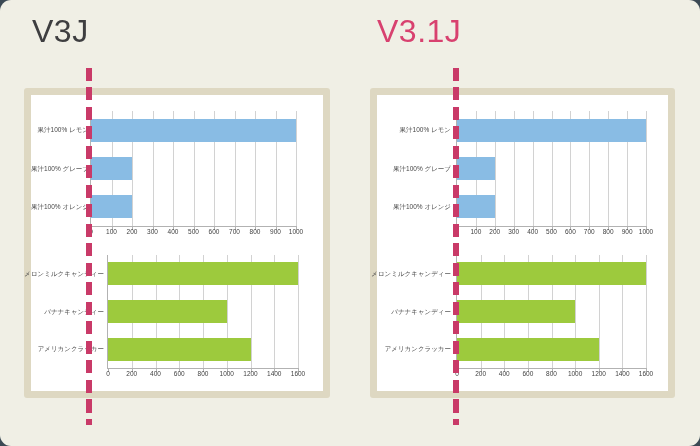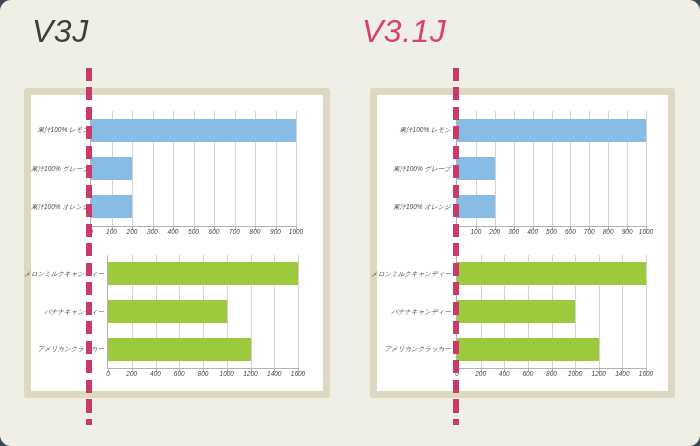--- a/index.html
+++ b/index.html
@@ -10,21 +10,21 @@
   }
   .card{
     position:relative;width:700px;height:446px;
     border-radius:11px;overflow:hidden;
   }
   .title{
     position:absolute;top:14px;font-size:32px;font-weight:400;
     letter-spacing:.5px;line-height:1.1;white-space:nowrap;
   }
   #title-left{left:32px;}
-  #title-right{left:362px;}
+  #title-right{left:377px;}
   .panel{
     position:absolute;top:88px;height:310px;background:#ffffff;
     border:7px solid #ded8c2;border-radius:3px;box-sizing:border-box;
   }
   #panel-left{left:24px;width:306px;}
   #panel-right{left:370px;width:305px;}
   .chart{
     position:absolute;
     border-left:1px solid #b2b2b2;border-bottom:1px solid #b2b2b2;
     z-index:2;
@@ -44,21 +44,21 @@
   .guide{
     position:absolute;top:68px;height:357px;width:5.5px;z-index:6;
     background:repeating-linear-gradient(180deg,var(--gc,#c93a68) 0 13px,transparent 13px 19.5px);
   }
   #guide-left{left:86px;}
   #guide-right{left:453px;}
 </style>
 </head>
 <body>
 
-<div class="card" style="background: rgb(240, 239, 229); font-style: italic;">
+<div class="card" style="background: rgb(240, 239, 229);">
 
   <div class="title" id="title-left" style="color: rgb(62, 62, 64);">V3J</div>
 
   <div class="title" id="title-right" style="color: rgb(216, 65, 111);">V3.1J</div>
 
   <div class="panel" id="panel-left"></div>
 
   <div class="panel" id="panel-right"></div>
 
   <div class="chart" style="left: 90px; top: 111px; width: 205px; height: 115px;">

